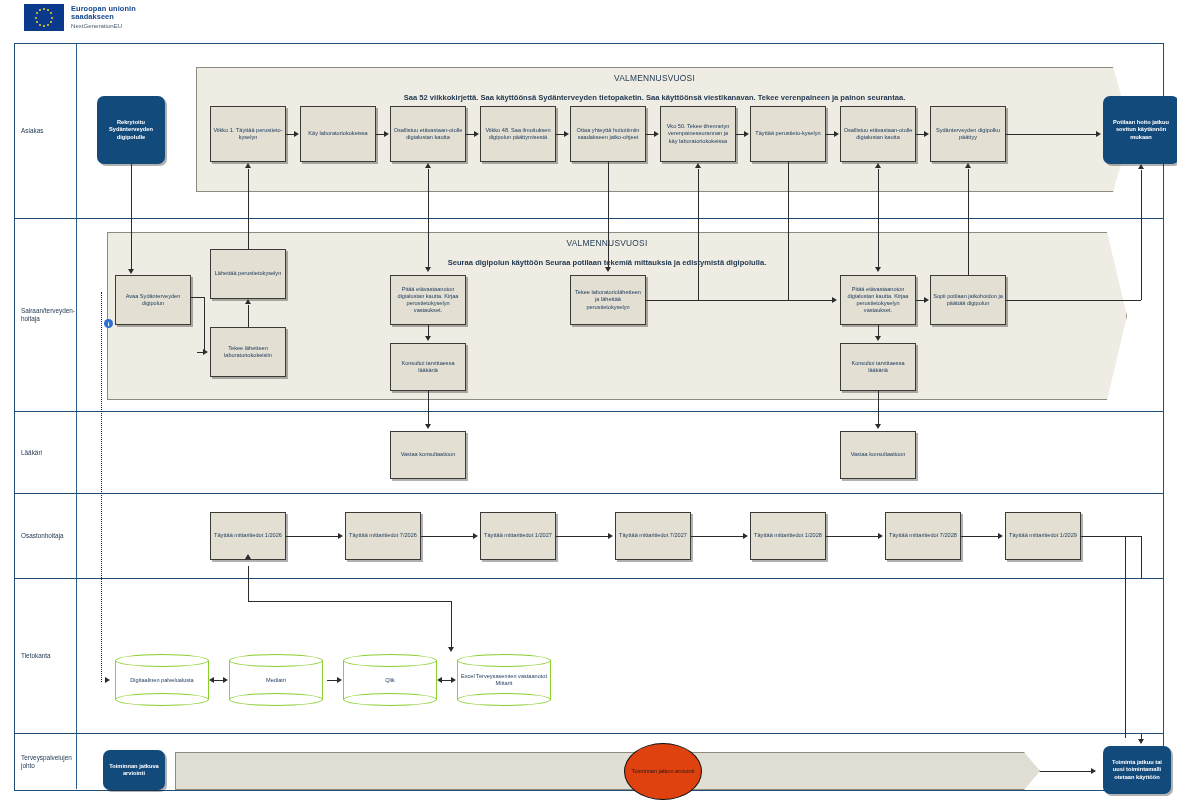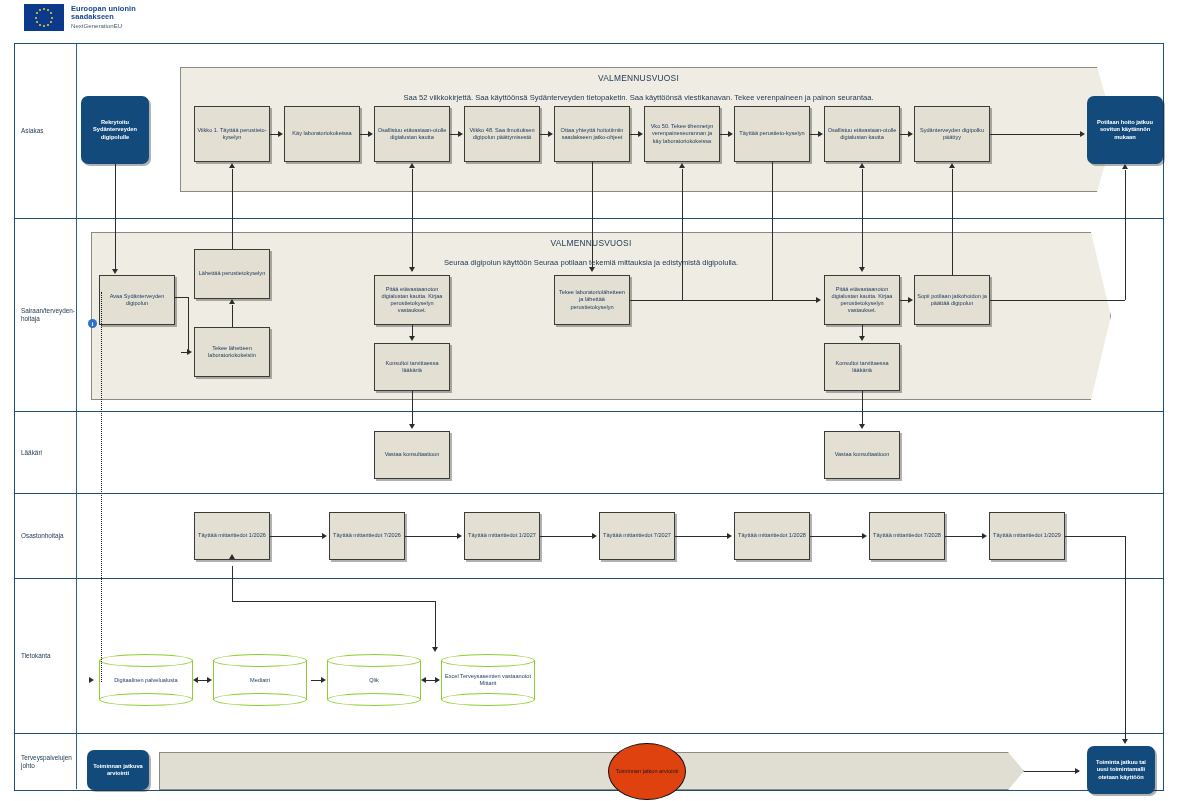--- a/index.html
+++ b/index.html
@@ -17,27 +17,27 @@
   
   #diagram{position:absolute;left:14px;top:43px;width:1150px;height:748px;
            border:1.6px solid #1f4e79;box-sizing:border-box;background:#fff;}
   .lane{position:absolute;left:0;width:100%;box-sizing:border-box;
         border-bottom:1.6px solid #1f4e79;}
   .lane:last-child{border-bottom:none;}
   .lane-label{position:absolute;left:0;top:0;width:62px;height:100%;
               box-sizing:border-box;border-right:1.1px solid #2a5f92;
               display:flex;align-items:center;padding-left:6px;}
   .lane-label span{font-size:6.4px;color:#243b53;line-height:1.25;}
-  .lane-body{position:absolute;left:62px;top:0;right:0;height:100%;}
+  .lane-body{position:absolute;left:78px;top:0;right:0;height:100%;}
 
   
   .phase{position:absolute;background:#efece3;border:1px solid #8d8a80;box-sizing:border-box;}
   .phase-title{position:absolute;left:0;right:0;text-align:center;font-size:8.4px;
                color:#243b53;letter-spacing:.25px;}
-  .phase-sub{position:absolute;left:0;right:0;text-align:center;font-size:7.6px;color:#243b53;}
+  .phase-sub{position:absolute;left:0;right:0;text-align:center;font-size:7.6px;color:#243b53;font-weight:bold;}
 
   
   .task{position:absolute;background:#e3dfd2;border:1.2px solid #3a3a36;
         box-sizing:border-box;display:flex;align-items:center;justify-content:center;
         text-align:center;padding:2px;box-shadow:2px 2px 0 rgba(0,0,0,.30);}
   .task span{font-size:5.6px;line-height:1.28;color:#1b3a5c;}
   .term{position:absolute;background:#134a7c;border-radius:7px;box-sizing:border-box;
         display:flex;align-items:center;justify-content:center;text-align:center;padding:3px;
         box-shadow:2px 2px 0 rgba(0,0,0,.30);}
   .term span{font-size:5.7px;line-height:1.3;color:#ffffff;font-weight:bold;}

